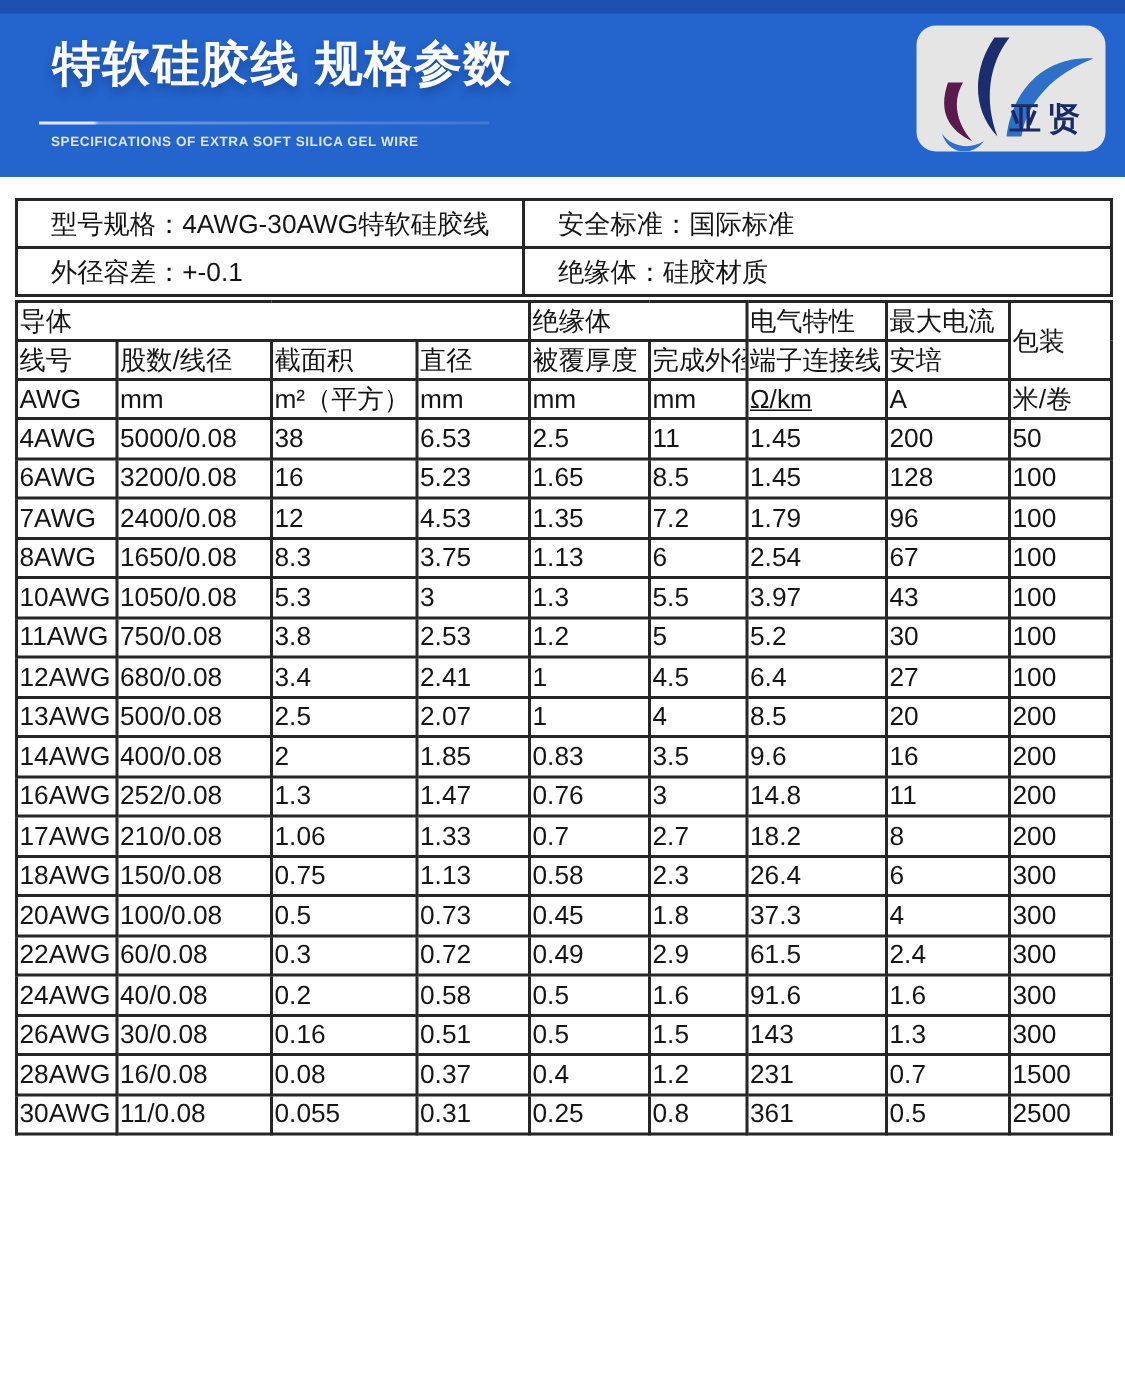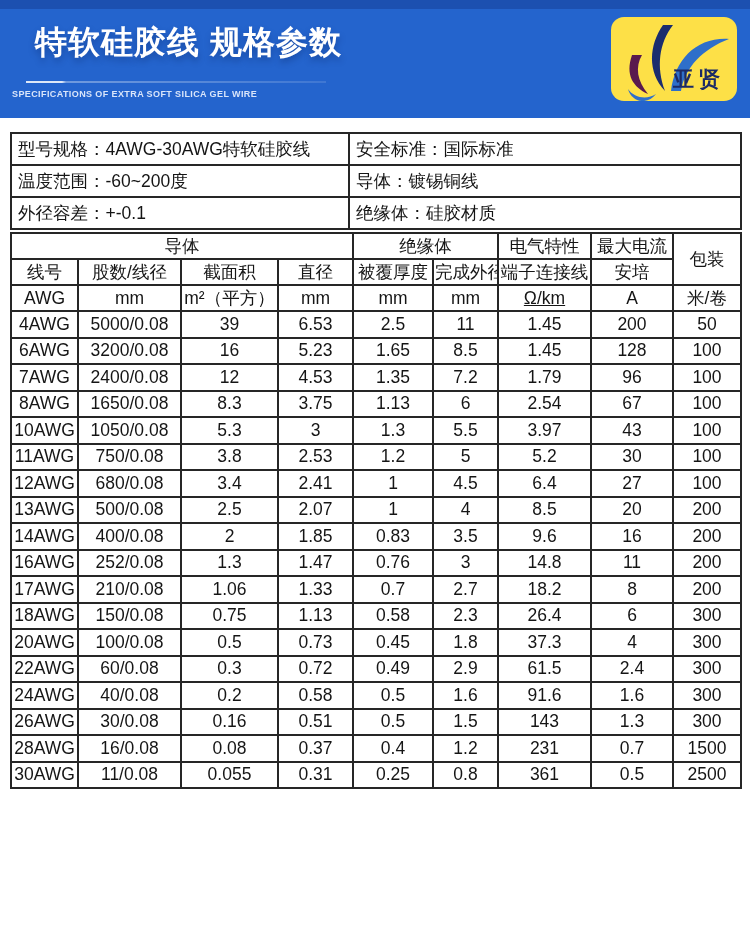--- a/index.html
+++ b/index.html
@@ -31,61 +31,61 @@
     text-shadow: 0 4px 6px rgba(8, 35, 95, 0.35);
     white-space: nowrap;
     margin-left: 11px;
   }
   .title-underline {
     position: absolute; left: 26px; top: 81px;
     width: 300px; height: 2px;
     background: linear-gradient(to right, rgba(255,255,255,0.85) 0 36px, rgba(255,255,255,0.35) 40px, rgba(255,255,255,0.12));
   }
   .banner-subtitle {
-    position: absolute; left: 12px; top: 89px;
+    position: absolute; left: 34px; top: 89px;
     font-size: 9px; font-weight: 700;
     color: #d9e5fa; letter-spacing: 0.4px;
   }
   .logo-box {
     position: absolute; right: 13px; top: 17px;
     width: 126px; height: 84px;
-    background: #fde047; border-radius: 13px;
+    background: #e5e5e5; border-radius: 13px;
     overflow: hidden;
   }
   .logo-box svg { position: absolute; left: 0; top: 0; }
   .logo-brand {
     position: absolute; right: 12px; bottom: 8px;
     font-family: "Liberation Serif", "DejaVu Serif", serif;
     font-size: 21px; font-weight: 600;
     color: #1b2a66; letter-spacing: 5px;
   }
 
   
   table { border-collapse: collapse; table-layout: fixed; }
   td, th { border: 2px solid #262626; }
 
   
   .info-table {
     width: 730px; margin: 14px 0 0 10px;
   }
   .info-table td {
     font-size: 17.5px; color: #151515;
-    padding: 3px 6px; height: 28px;
+    padding: 3px 22px; height: 28px;
     text-align: left; vertical-align: middle;
     overflow: hidden; white-space: nowrap;
   }
   .info-table td.usage {
     white-space: normal; line-height: 27px;
     padding: 4px 8px; height: auto;
   }
 
   
   .spec-table {
     width: 730px; margin: 2px 0 0 10px;
-    text-align: center;
+    text-align: left;
   }
   .spec-table th {
     font-weight: 400; font-size: 17.5px; color: #151515;
     height: 26px; padding: 0 1px;
     overflow: hidden; white-space: nowrap;
   }
   .spec-table td {
     font-size: 17.5px; color: #151515;
     height: 26.5px; padding: 0 1px;
     overflow: hidden; white-space: nowrap;
@@ -116,24 +116,20 @@
   <colgroup>
       <col style="width:338px">
       <col style="width:392px">
     </colgroup>
   <tbody>
     <tr>
       <td>型号规格：4AWG-30AWG特软硅胶线</td>
       <td>安全标准：国际标准</td>
     </tr>
     <tr>
-      <td>温度范围：-60~200度</td>
-      <td>导体：镀锡铜线</td>
-    </tr>
-    <tr>
       <td>外径容差：+-0.1</td>
       <td>绝缘体：硅胶材质</td>
     </tr>
   </tbody>
 </table>
 
 <table class="spec-table">
   <colgroup>
     <col style="width:67px">
       <col style="width:103px">
@@ -172,21 +168,21 @@
       <th>mm</th>
       <th class="unit-small">Ω/km</th>
       <th>A</th>
       <th>米/卷</th>
     </tr>
   </thead>
   <tbody>
       <tr>
         <td>4AWG</td>
         <td>5000/0.08</td>
-        <td class="blue">39</td>
+        <td class="blue">38</td>
         <td class="blue">6.53</td>
         <td>2.5</td>
         <td>11</td>
         <td class="blue">1.45</td>
         <td>200</td>
         <td>50</td>
       </tr>
       <tr>
         <td>6AWG</td>
         <td>3200/0.08</td>

